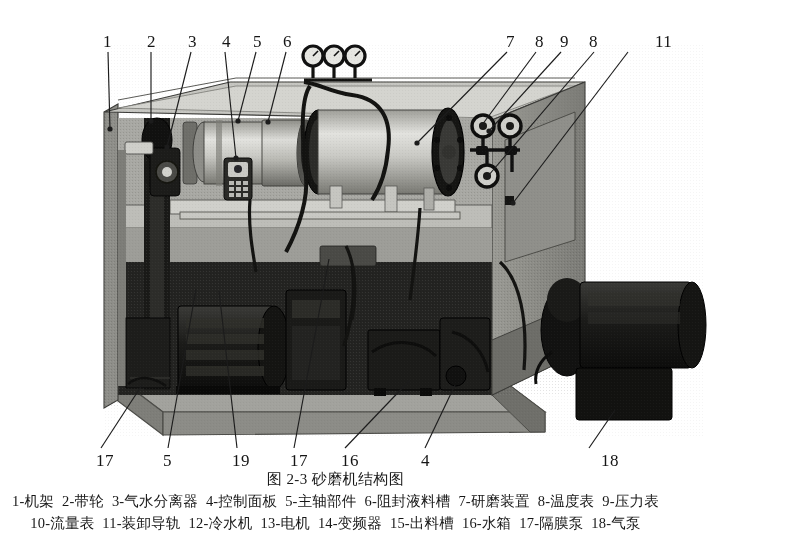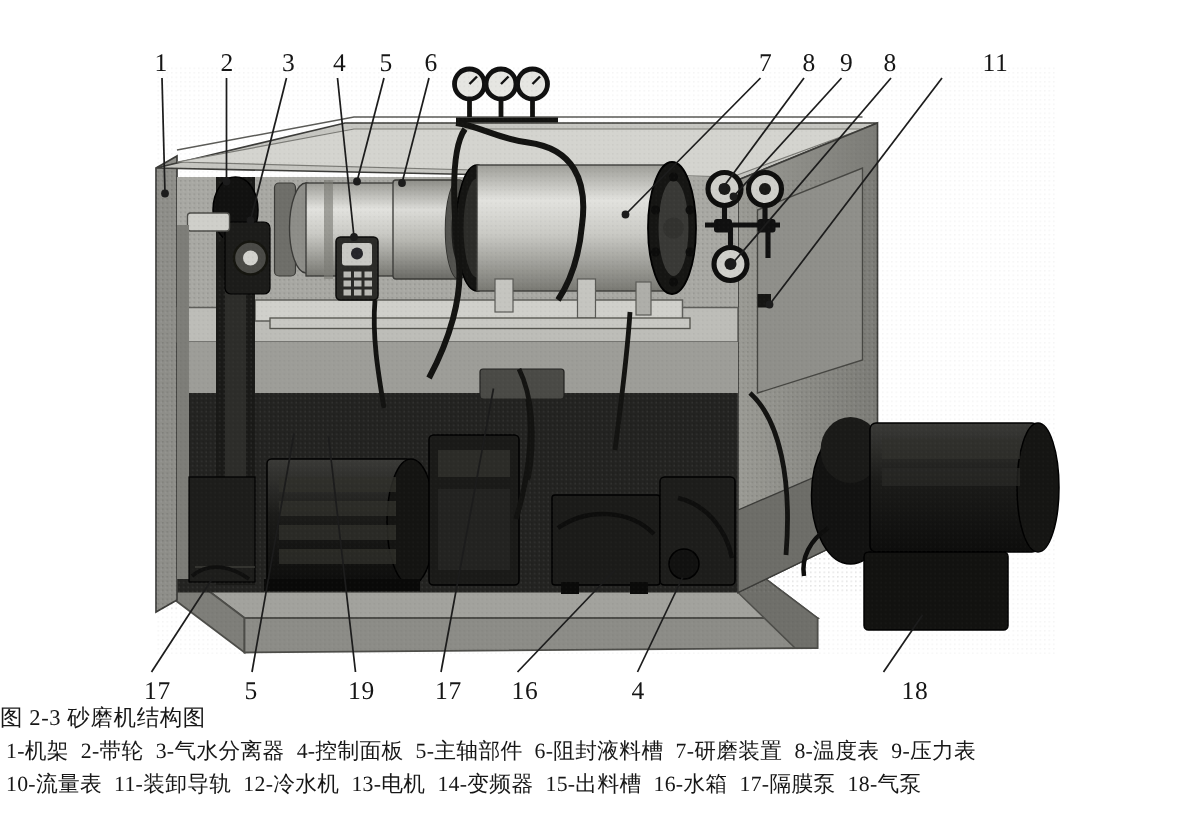--- a/index.html
+++ b/index.html
@@ -30,20 +30,21 @@
     color: #151515;
     letter-spacing: 0.5px;
     white-space: nowrap;
   }
   
   #caption-block {
     position: absolute;
     left: 0;
     top: 468px;
     width: 671px;
+    text-align: center;
   }
   #figure-title {
     font-family: "Liberation Serif", "DejaVu Serif", serif;
     font-size: 15px;
     line-height: 22px;
     color: #171717;
     letter-spacing: 0.4px;
   }
   .legend-line {
     font-family: "Liberation Serif", "DejaVu Serif", serif;

